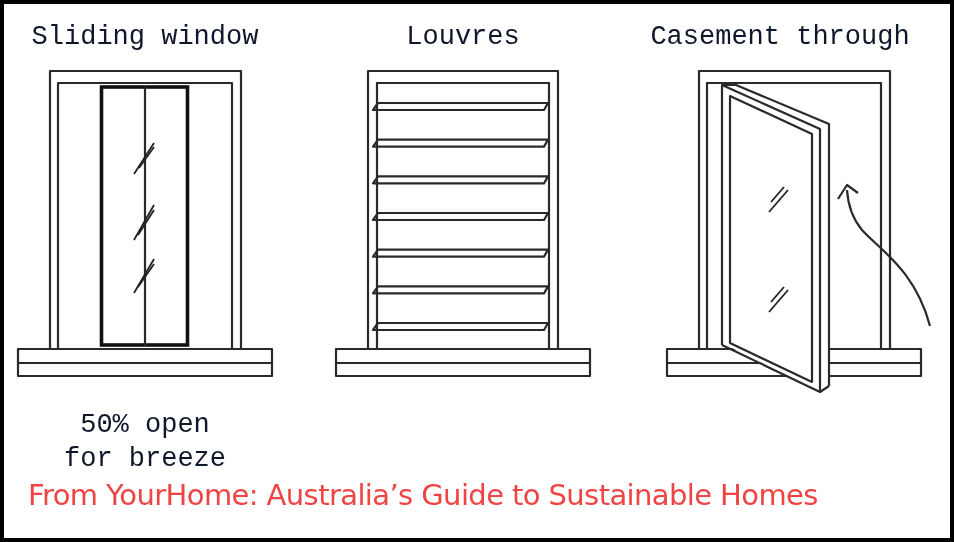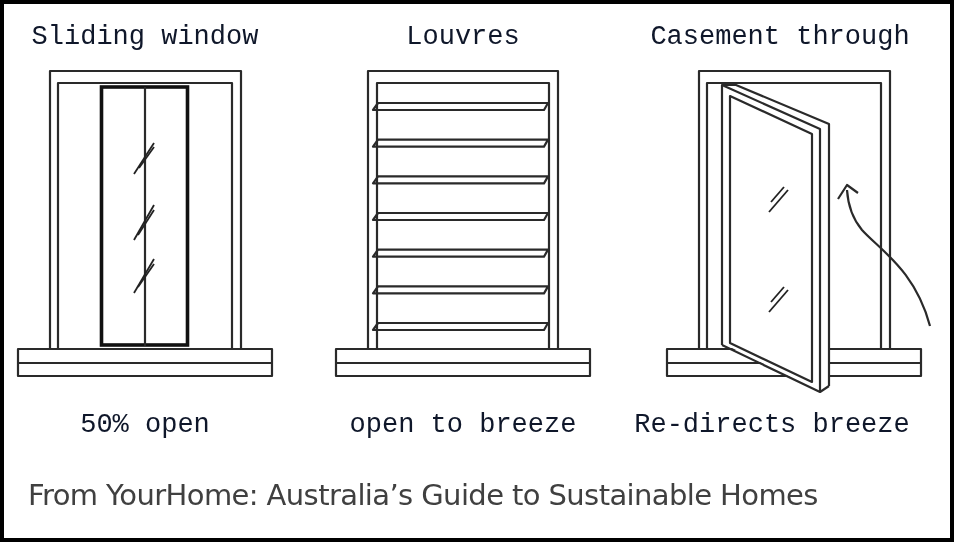--- a/index.html
+++ b/index.html
@@ -10,21 +10,21 @@
     }
     svg.diagram { position: absolute; left: 0; top: 0; }
     .label {
       position: absolute; font-family: Liberation Mono, monospace;
       color: #0f172a; text-align: center; line-height: 34px;
     }
     .title { font-size: 27px; top: 20px; }
     .caption { font-size: 27px; top: 408px; }
     .footer {
       position: absolute; left: 28px; top: 478px;
-      font-family: "DejaVu Sans", sans-serif; font-size: 29px; color: #404040;
+      font-family: "DejaVu Sans", sans-serif; font-size: 29px; color: #ef4444;
       letter-spacing: -0.6px; white-space: nowrap;
     }
     .ln { stroke: #2a2a2a; fill: none; stroke-width: 2.2; stroke-linejoin: round; }
     .thick { stroke: #111; fill: none; stroke-width: 3.6; }
     .glass { stroke: #222; fill: none; stroke-width: 1.8; }
   </style>
 </head>
 <body>
 
 <div class="frame"></div>
@@ -96,21 +96,20 @@
     </g>
   </g>
 </svg>
 
 <div class="label title" style="left:20px; width:250px;">Sliding window</div>
 <div class="label title" style="left:338px; width:250px;">Louvres</div>
 <div class="label title" style="left:630px; width:300px;">Casement through</div>
 
 <div class="label caption" style="left:20px; width:250px;">
   <div>50% open</div>
+  <div>for breeze</div>
 </div>
 <div class="label caption" style="left:333px; width:260px;">
-  <div>open to breeze</div>
 </div>
 <div class="label caption" style="left:617px; width:310px;">
-  <div>Re-directs breeze</div>
 </div>
 
 <div class="footer">From YourHome: Australia’s Guide to Sustainable Homes</div>
 
 </body></html>

